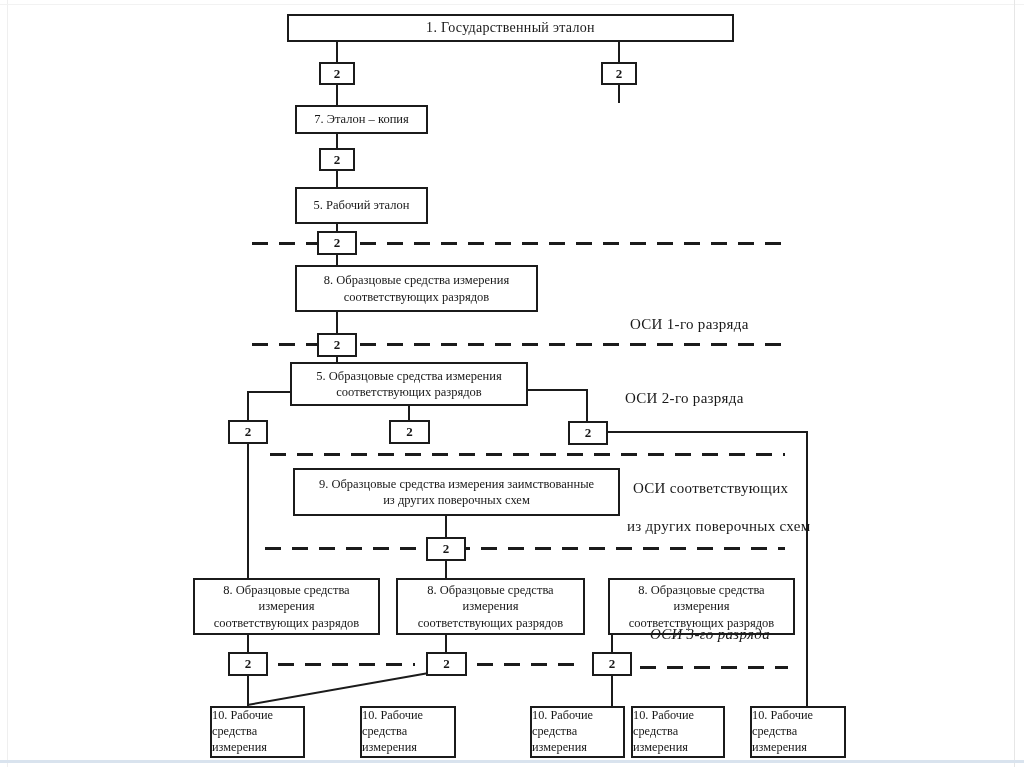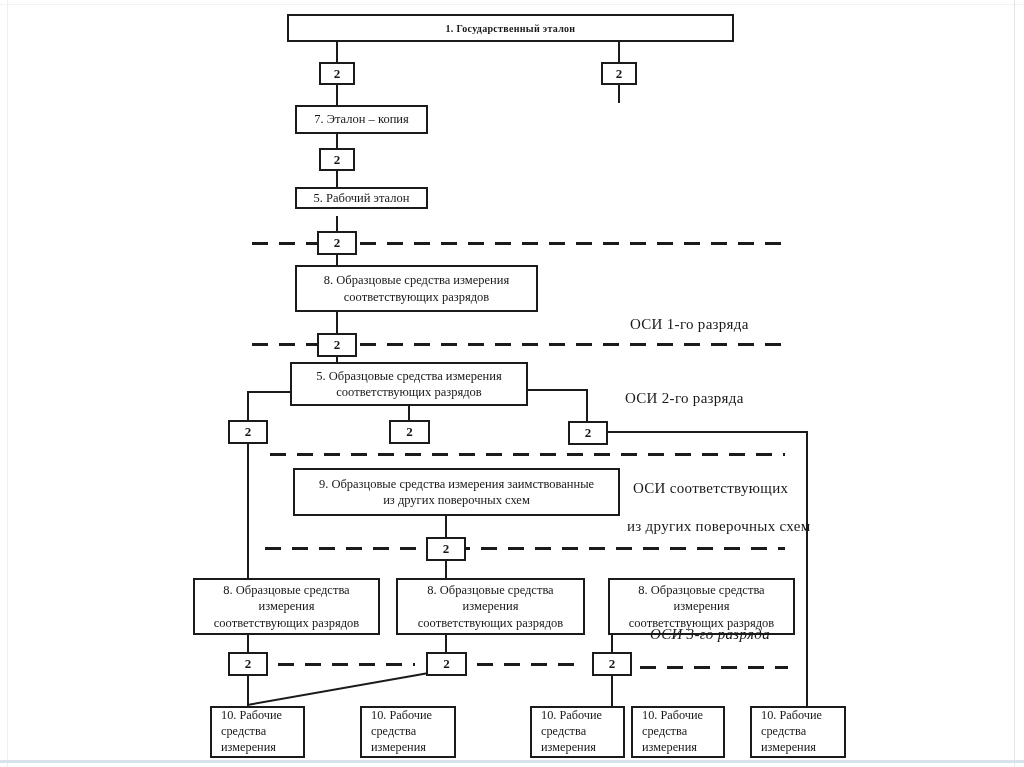--- a/index.html
+++ b/index.html
@@ -5,22 +5,22 @@
   html,body{margin:0;padding:0;background:#fff;}
   #canvas{
     position:relative;width:1024px;height:767px;background:#ffffff;
     font-family:"Liberation Serif","DejaVu Serif",serif;color:#181818;overflow:hidden;
   }
   .box{
     position:absolute;border:2px solid #1b1b1b;background:#ffffff;
     display:flex;align-items:center;justify-content:center;text-align:center;
     white-space:pre-line;font-size:12.5px;line-height:1.3;z-index:3;box-sizing:border-box;
   }
-  .box.title{font-weight:bold;font-size:10px;letter-spacing:.3px;}
-  .box.leftal{justify-content:flex-start;text-align:left;padding-left:9px;font-size:12.3px;line-height:1.28;}
+  .box.title{font-weight:normal;font-size:14px;letter-spacing:.3px;}
+  .box.leftal{justify-content:flex-start;text-align:left;font-size:12.3px;line-height:1.28;}
   .step{
     position:absolute;border:2px solid #1b1b1b;background:#ffffff;width:40px;height:24px;
     display:flex;align-items:center;justify-content:center;font-weight:bold;font-size:13px;
     z-index:4;box-sizing:border-box;
   }
   .step.sm{width:36px;height:23px;}
   .line{position:absolute;background:#1b1b1b;z-index:1;}
   .diag{transform:rotate(-10deg);transform-origin:0 0;}
   .dash{
     position:absolute;height:3px;z-index:2;
@@ -81,21 +81,21 @@
   <div class="dash" style="left:265px;top:547px;width:520px;"></div>
   <div class="dash" style="left:278px;top:663px;width:137px;"></div>
   <div class="dash" style="left:477px;top:663px;width:103px;"></div>
   <div class="dash" style="left:640px;top:666px;width:148px;"></div>
 
   <div class="box title" style="left:287px;top:14px;width:447px;height:28px;">1. Государственный эталон</div>
 
   <div class="box" style="left:295px;top:105px;width:133px;height:29px;">7. Эталон – копия</div>
 
 
-  <div class="box" style="left:295px;top:187px;width:133px;height:22px;">5. Рабочий эталон</div>
+  <div class="box" style="left:295px;top:187px;width:133px;height:37px;">5. Рабочий эталон</div>
 
   <div class="box" style="left:295px;top:265px;width:243px;height:47px;">8. Образцовые средства измерения
 соответствующих разрядов</div>
 
   <div class="box" style="left:290px;top:362px;width:238px;height:44px;">5. Образцовые средства измерения
 соответствующих разрядов</div>
 
   <div class="box" style="left:293px;top:468px;width:327px;height:48px;">9. Образцовые средства измерения заимствованные
 из других поверочных схем</div>
 

